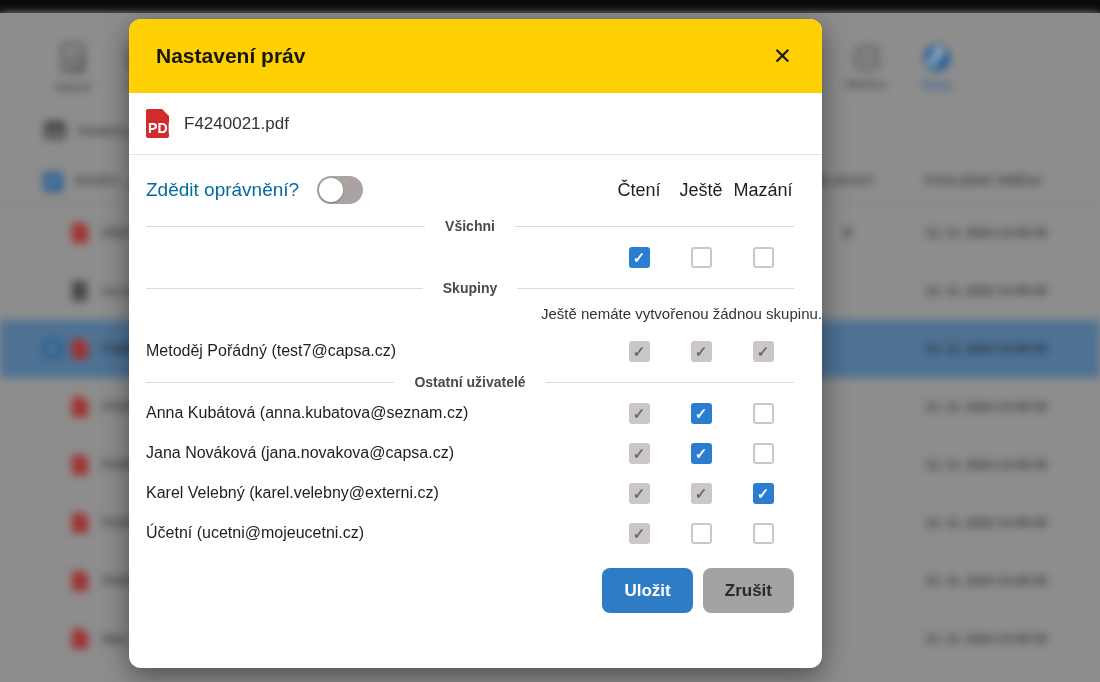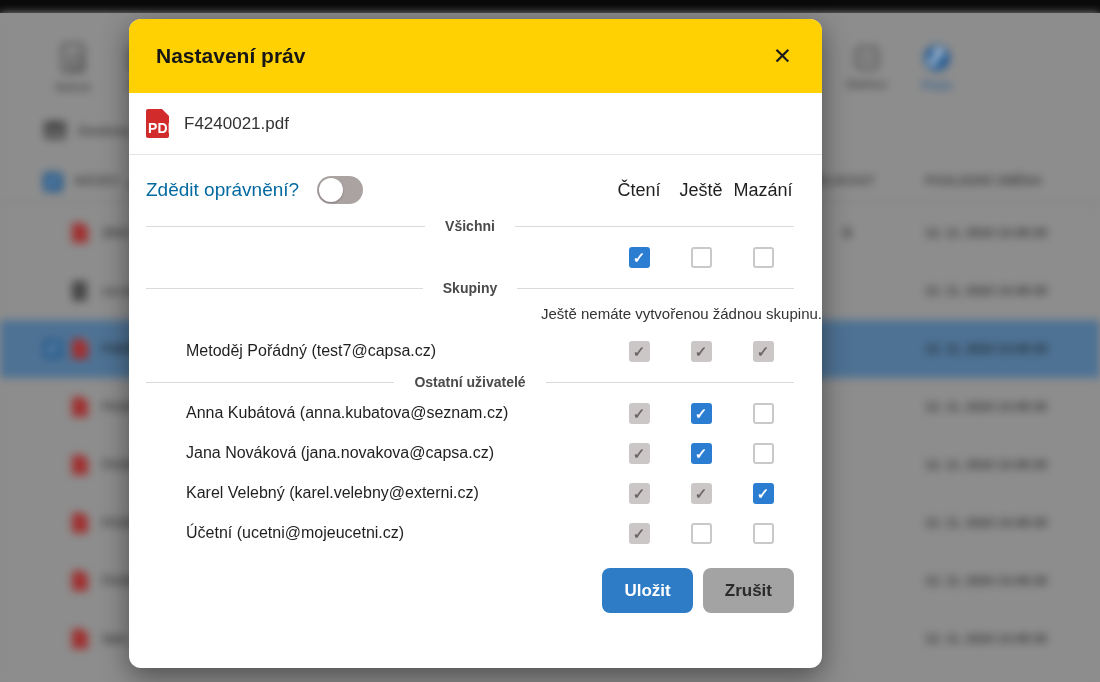--- a/index.html
+++ b/index.html
@@ -73,21 +73,21 @@
   .toggle { width:46px; height:28px; border-radius:14px; background:#aba2a2; position:relative; cursor:pointer; flex:0 0 auto; }
   .toggle .knob { position:absolute; left:2px; top:2px; width:24px; height:24px; border-radius:50%; background:#fff; box-shadow:0 1px 2px rgba(0,0,0,.25); }
   .cols { display:flex; }
   .colh { width:62px; text-align:center; font-size:18px; color:#1f1f1f; font-weight:500; }
 
   .divider { display:flex; align-items:center; height:22px; padding:0 17px 0 17px; margin-right:11px; }
   .divider .line { flex:1; height:1px; background:#dadada; }
   .divider .dlabel { margin:12px 20px; font-size:14px; font-weight:600; color:#4a4a4a; white-space:nowrap; }
 
   .permrow { display:flex; align-items:center; height:40px; padding:0 28px 0 17px; }
-  .permrow .pname { flex:1; font-size:16px; color:#1f1f1f;margin-left:40px; }
+  .permrow .pname { flex:1; font-size:16px; color:#1f1f1f; }
   .cbcol { width:62px; display:flex; justify-content:center; }
   .cb { width:21px; height:21px; border-radius:3px; text-align:center; line-height:21px; font-size:15px; font-weight:700; cursor:pointer; }
   .cb.checked { background:#2b7dd2; color:#fff; }
   .cb.disabled-checked { background:#ccc7c7; color:#6f6767; cursor:default; }
   .cb.unchecked { background:#fff; border:2px solid #c9c9c9; color:transparent; }
   .emptytext { text-align:right; font-size:15px; color:#333; height:32px; line-height:30px; }
 
   .mbuttons { display:flex; justify-content:flex-end; gap:10px; padding:15px 28px 0 0; }
   .btn { border:none; border-radius:8px; height:45px; padding:0 22px; font-size:17px; font-weight:700;
          font-family:"Liberation Sans", sans-serif; cursor:pointer; }

